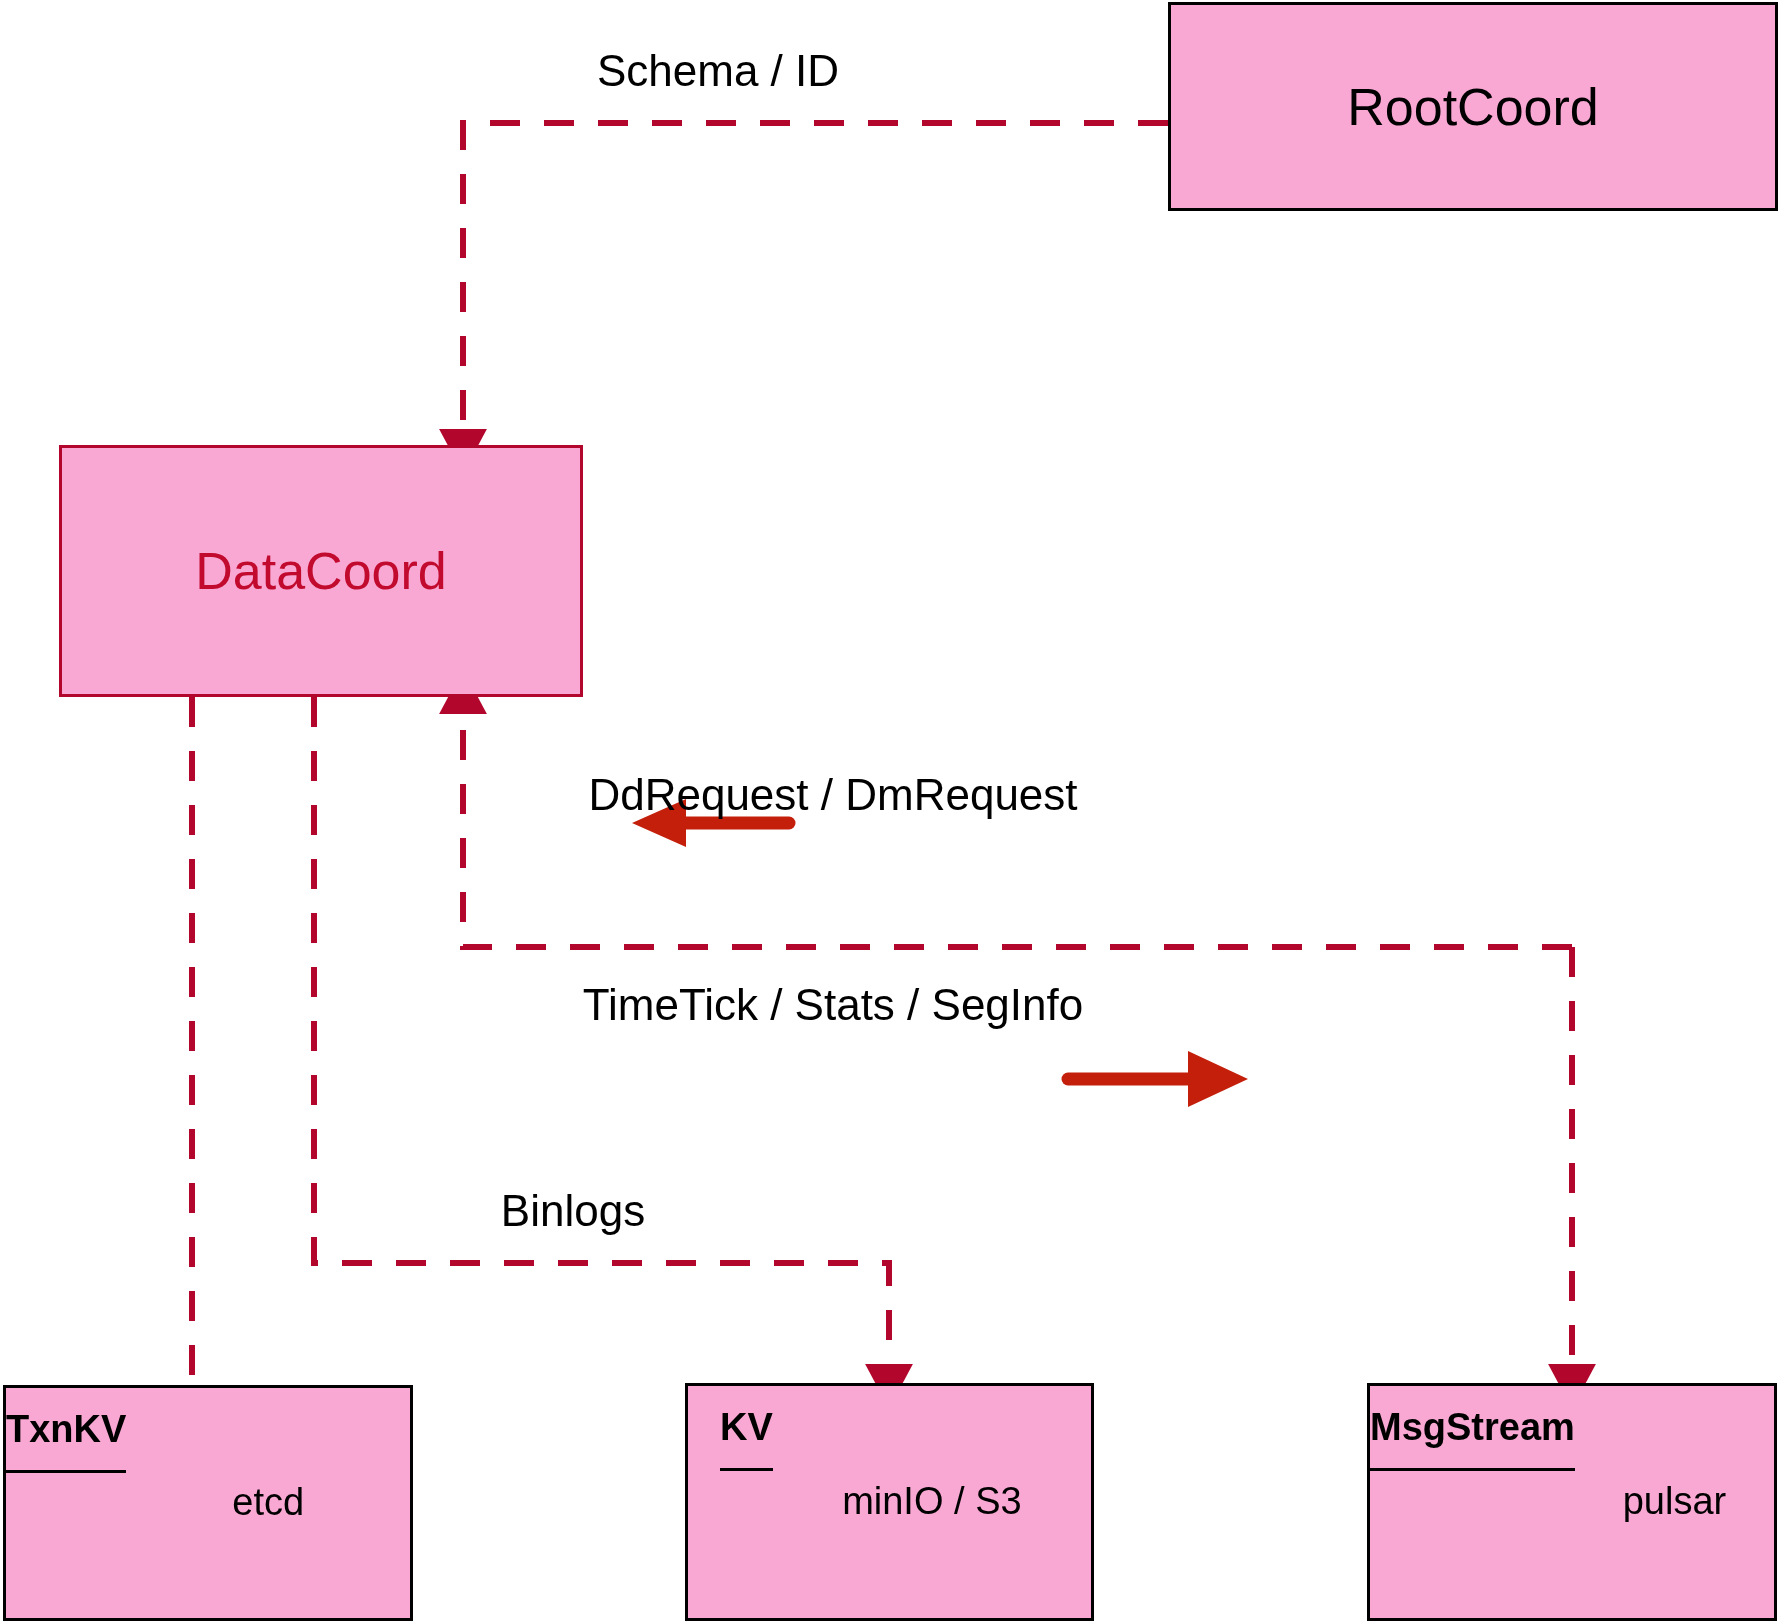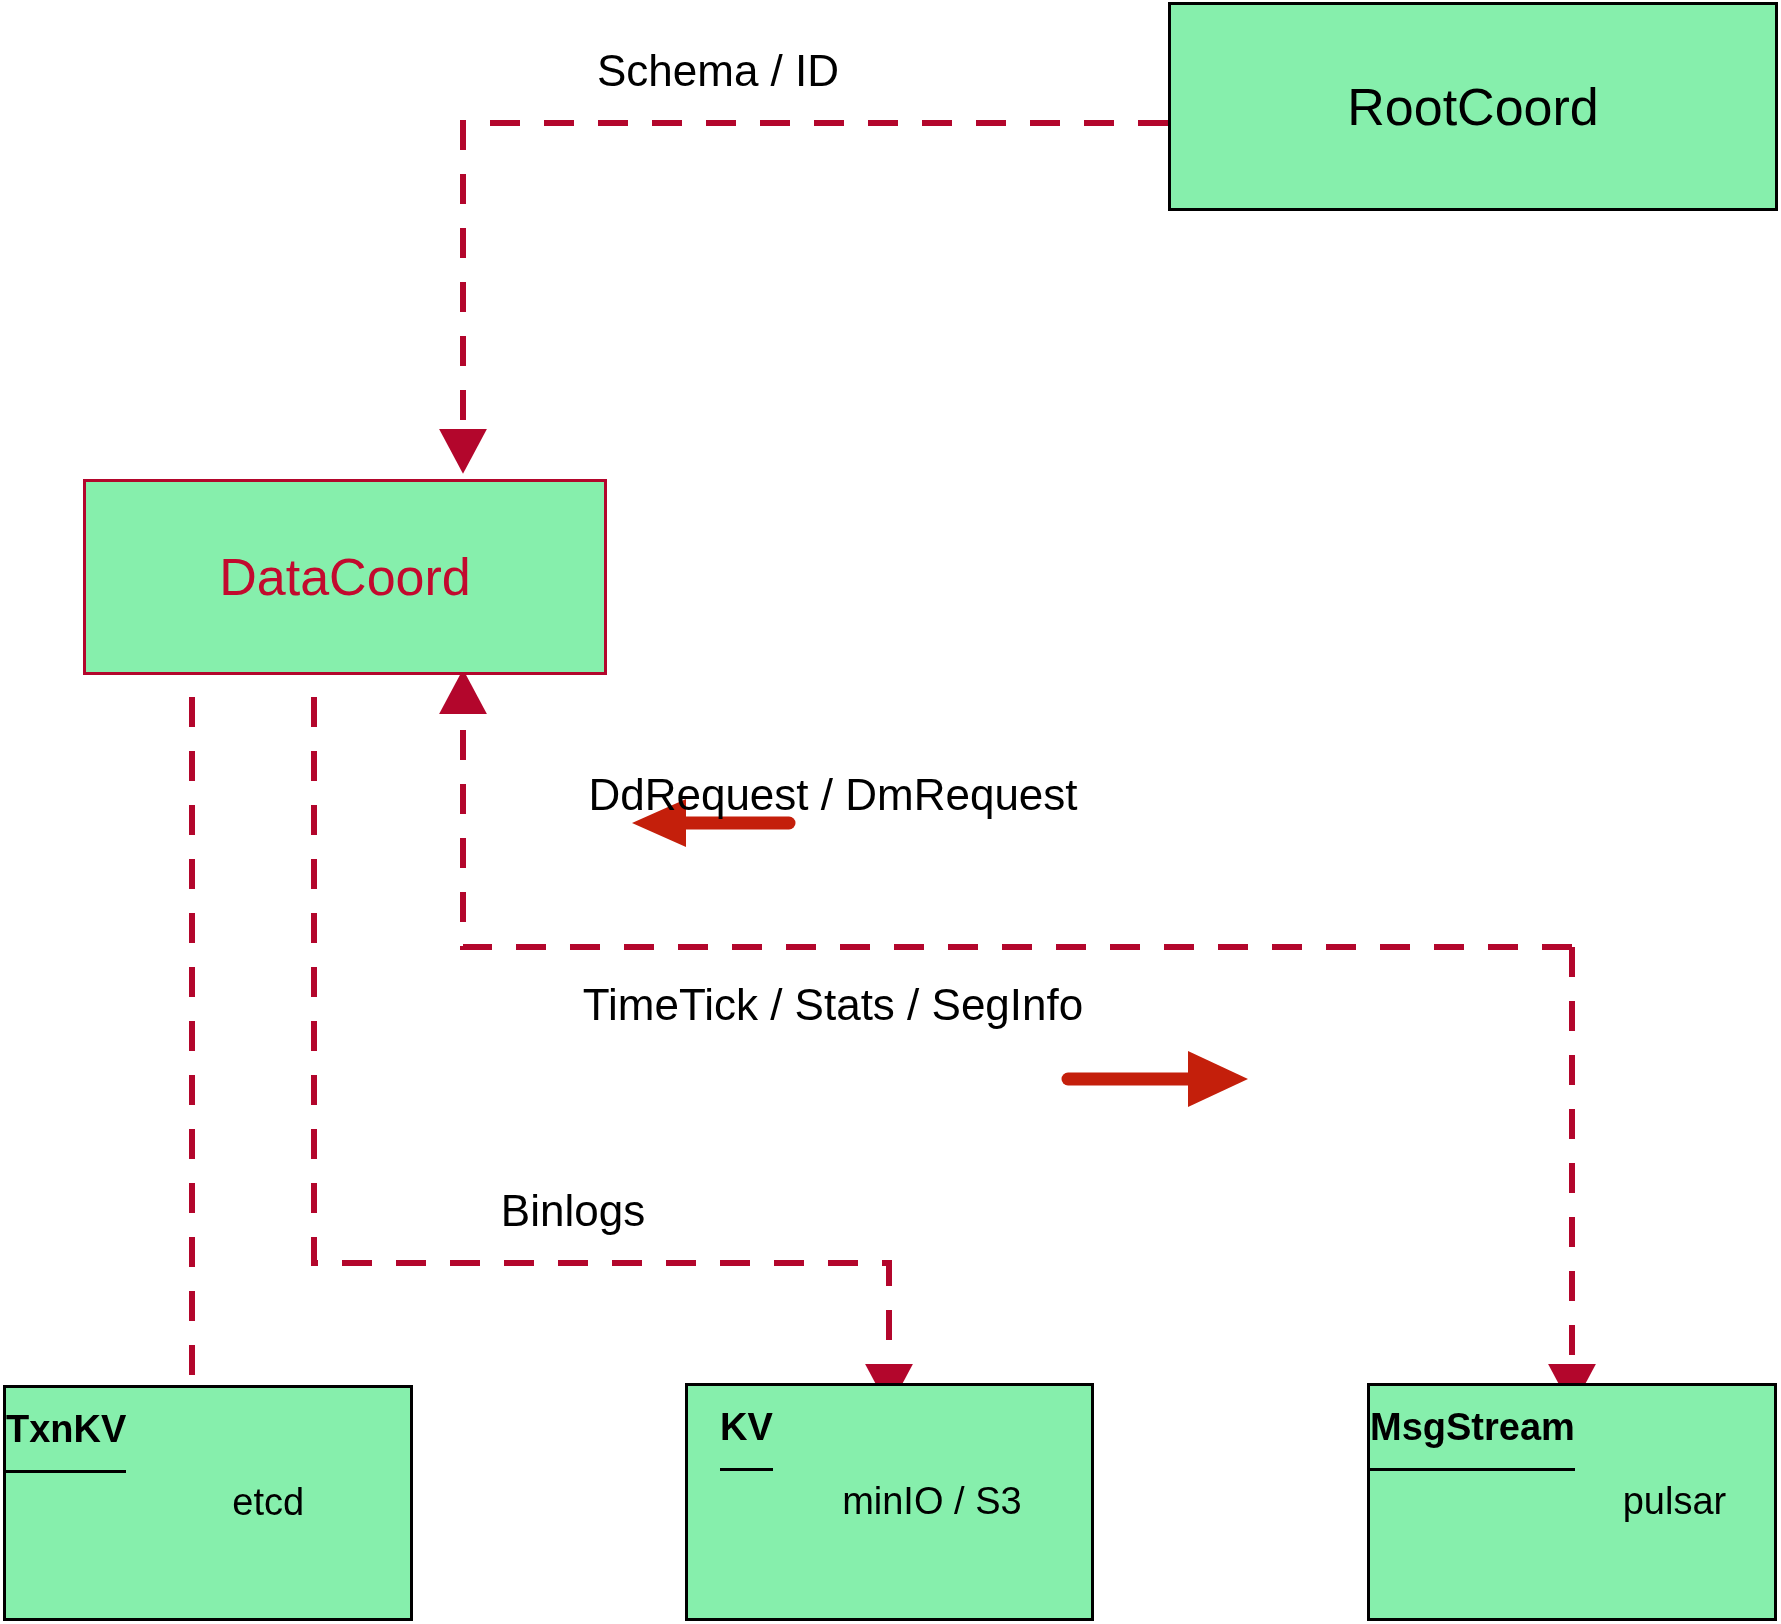--- a/index.html
+++ b/index.html
@@ -23,21 +23,21 @@
     top: 0;
     width: 1781px;
     height: 1624px;
     pointer-events: none;
   }
   svg.layer * { pointer-events: auto; }
 
   .node {
     position: absolute;
     box-sizing: border-box;
-    background: #86efac;
+    background: #f9a8d4;
   }
   .node-plain {
     border: 3px solid #000000;
     display: flex;
     align-items: center;
     justify-content: center;
   }
   .node-plain .node-label {
     font-size: 52px;
     color: #000000;
@@ -134,21 +134,21 @@
     <g>
       <line x1="1068" y1="1079" x2="1198" y2="1079" stroke="#c41f0b" stroke-width="13" stroke-linecap="round"></line>
       <path d="M1248,1079 L1188,1051 L1188,1107 z" fill="#c41f0b"></path>
     </g>
   </svg>
 
   <div class="node node-plain" style="left:1168px; top:2px; width:610px; height:209px;">
     <span class="node-label">RootCoord</span>
   </div>
 
-  <div class="node node-accent" style="left:83px; top:445px; width:524px; height:196px;margin-top:34px;">
+  <div class="node node-accent" style="left:59px; top:445px; width:524px; height:252px;">
     <span class="node-label">DataCoord</span>
   </div>
 
   <div class="node node-split" style="left:3px; top:1385px; width:410px; height:236px;">
     <div class="split-head" style="height:82px;">TxnKV</div>
     <div class="split-body">
       <span class="body-line">etcd</span>
     </div>
   </div>
 

